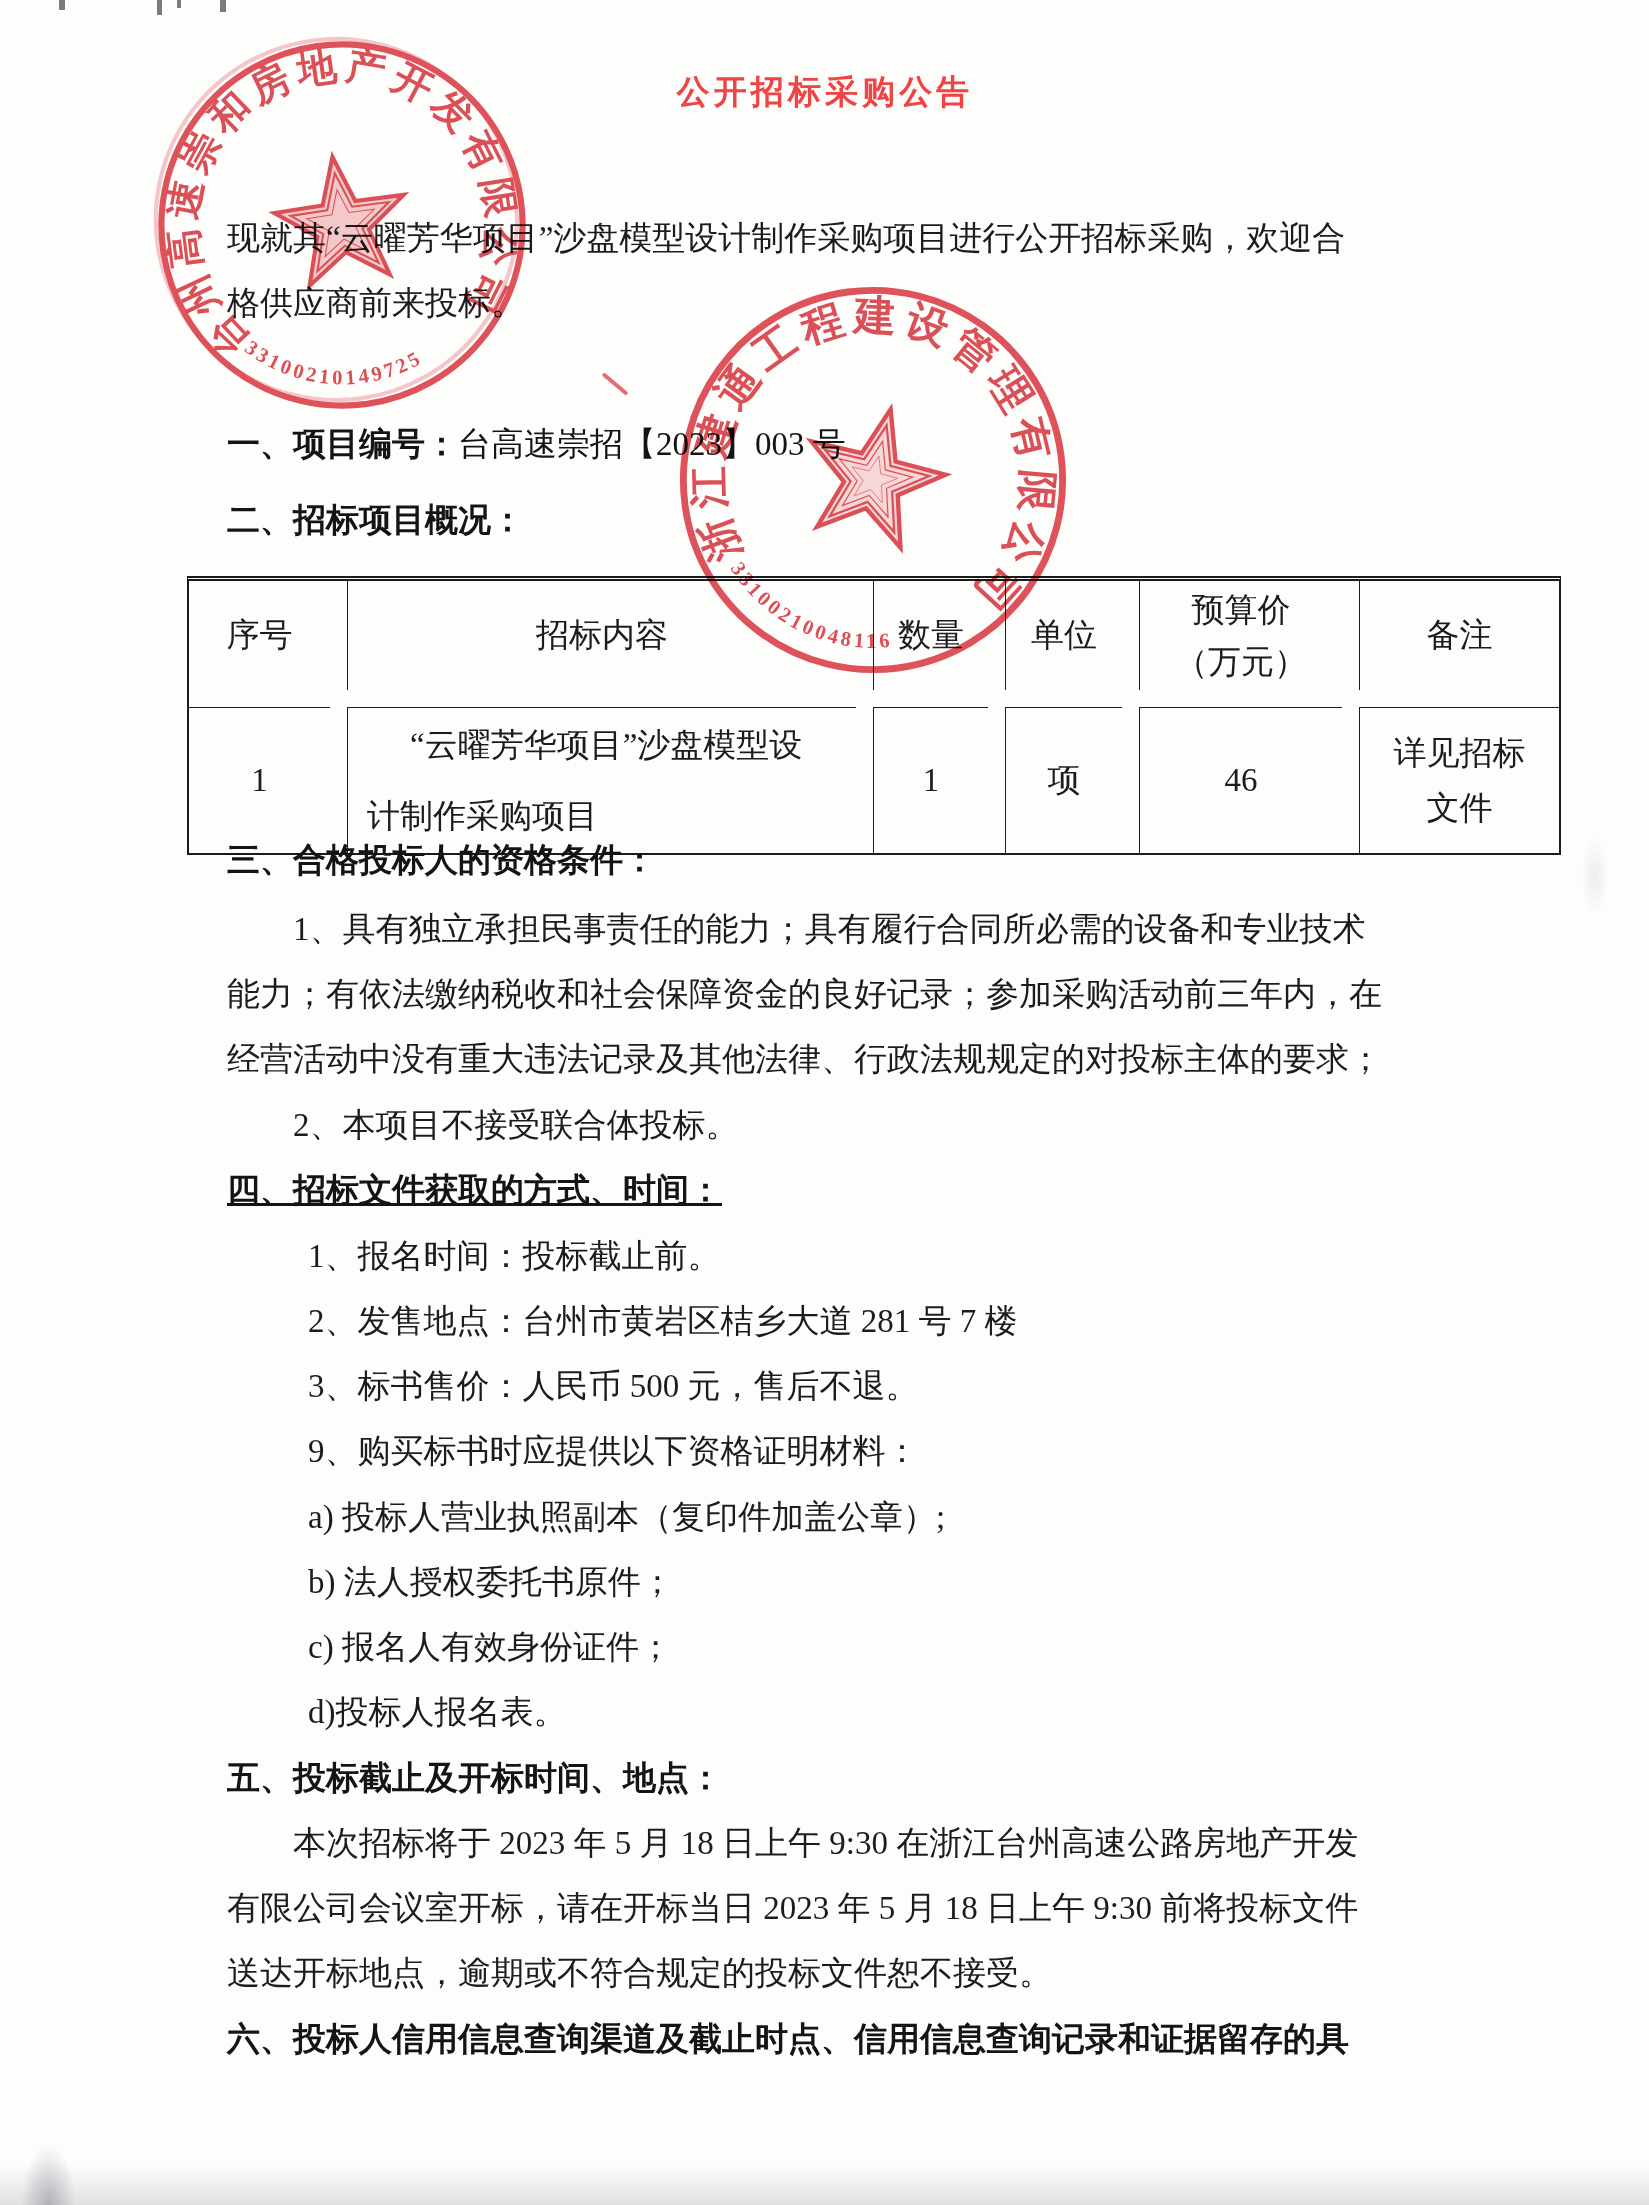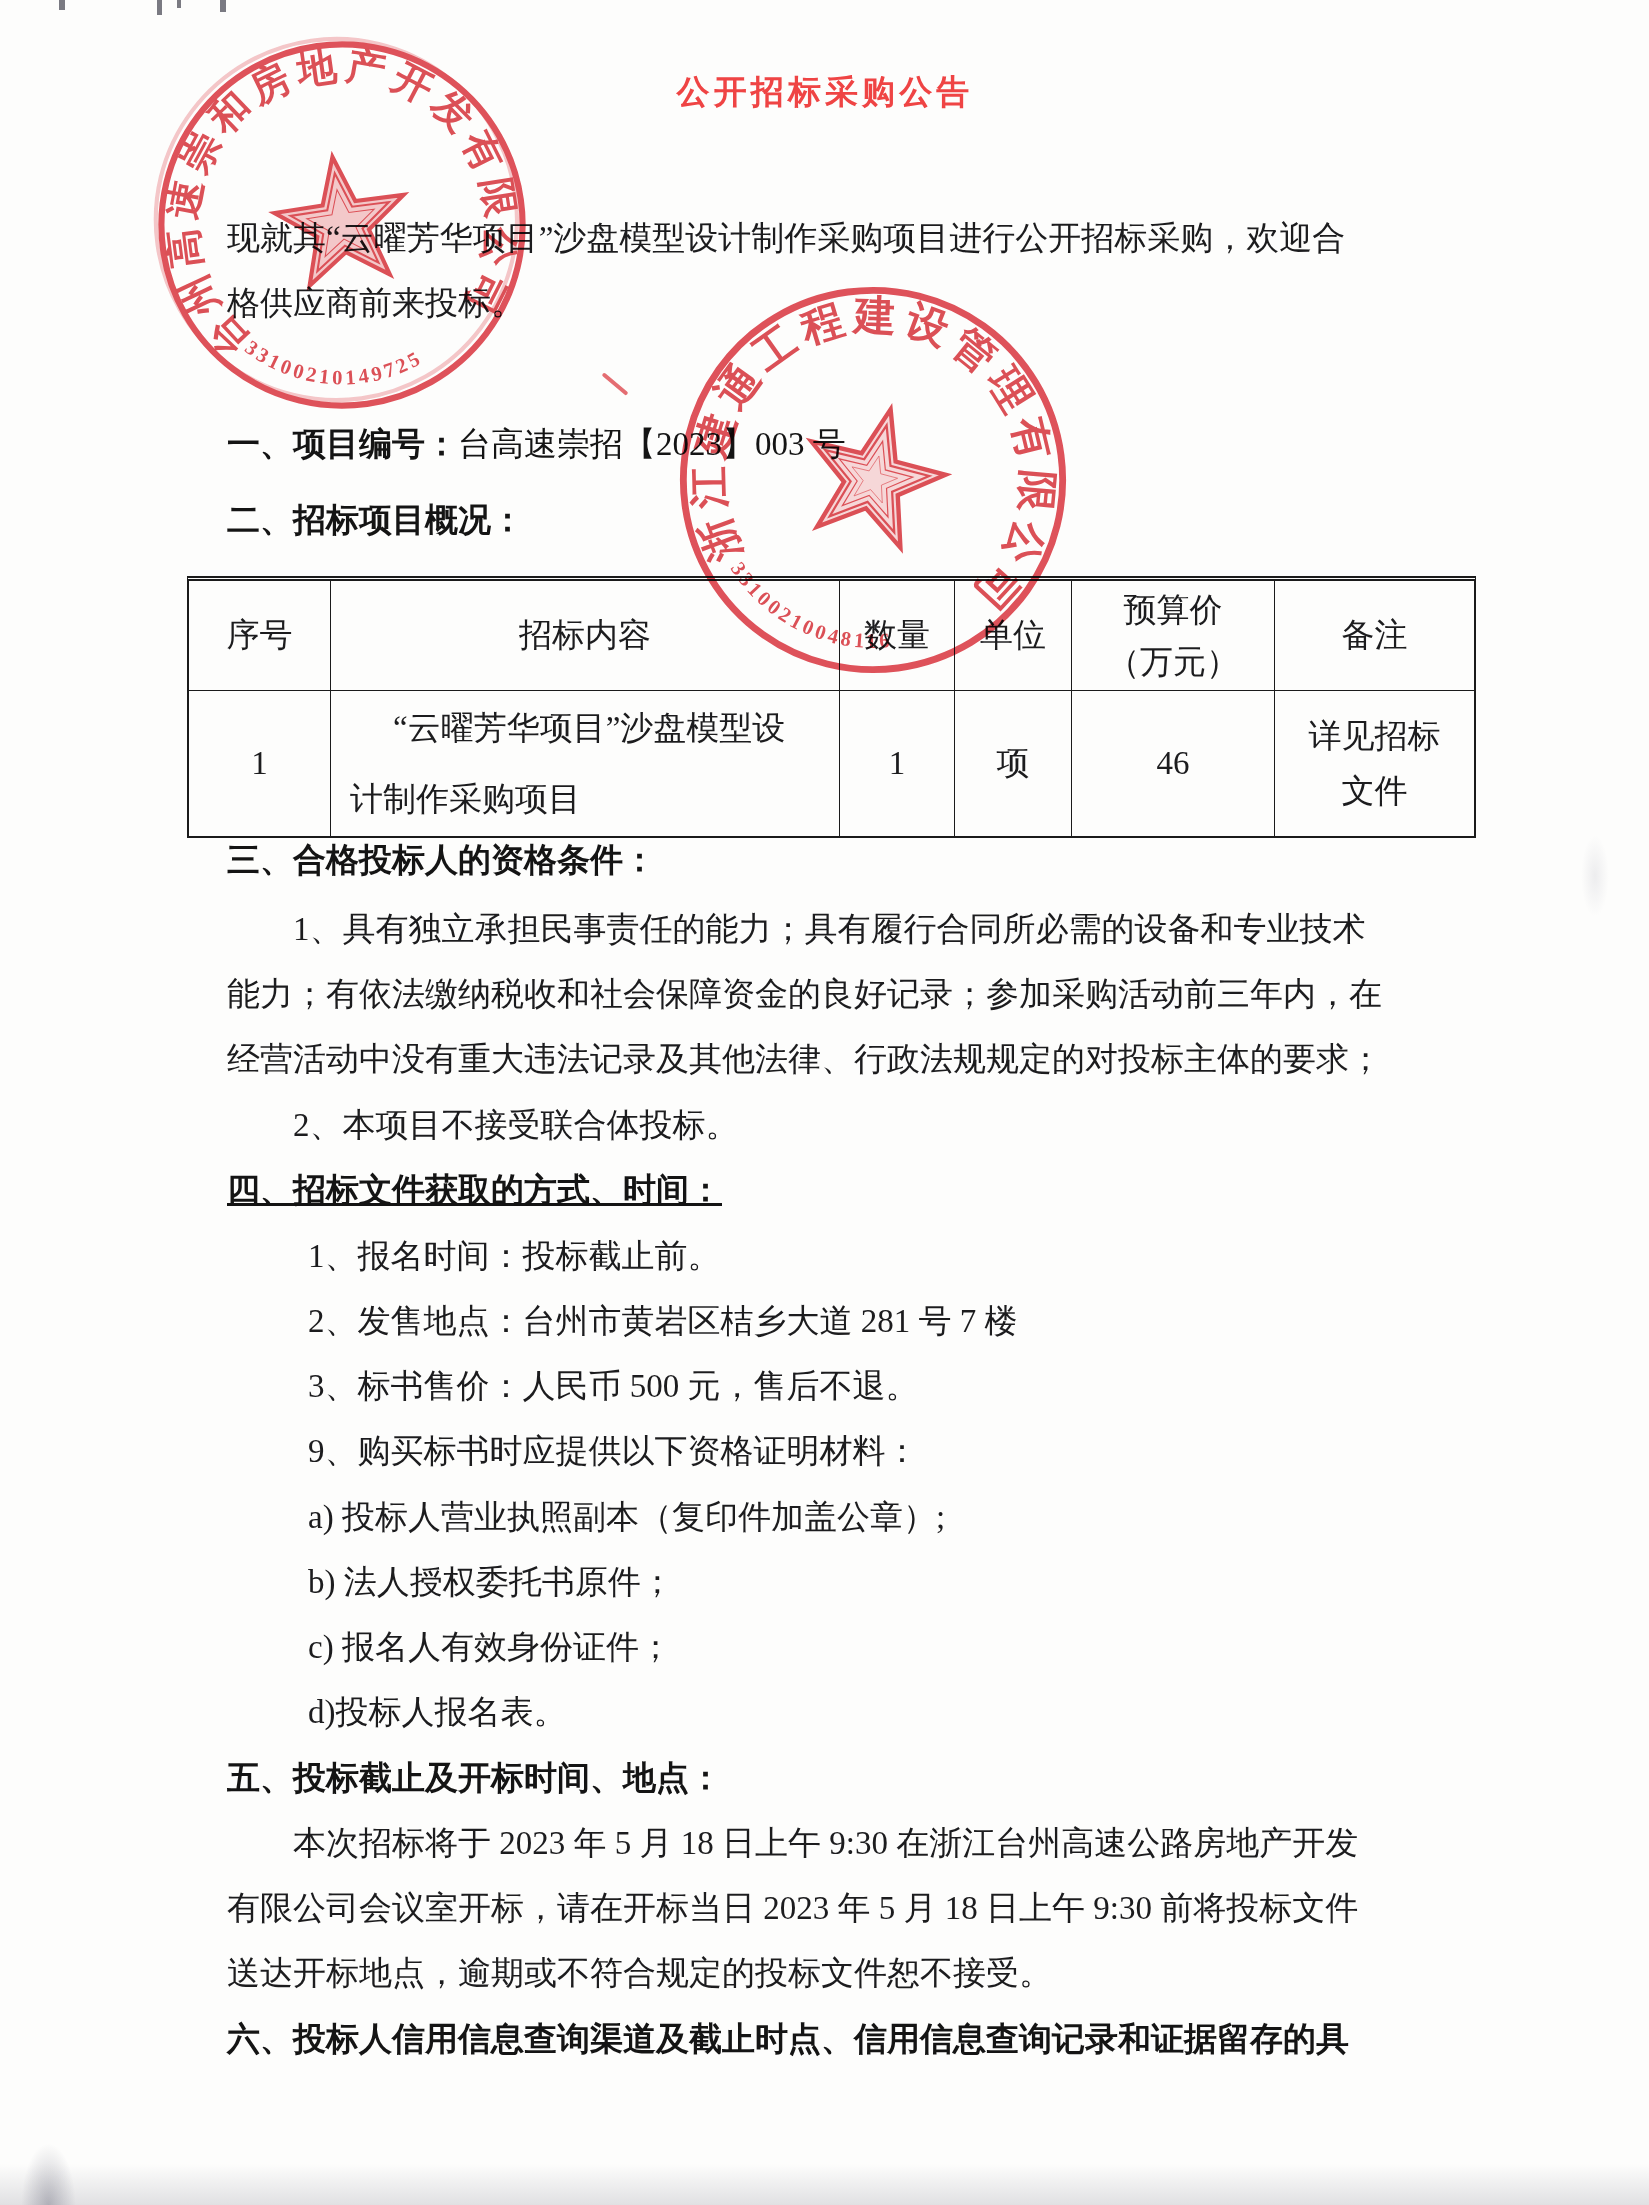--- a/index.html
+++ b/index.html
@@ -32,20 +32,21 @@
   .sec-head .val{font-weight:normal;}
   
   .bid-table{
     position:absolute;left:187px;top:576px;
     display:grid;
     grid-template-columns:141px 509px 115px 117px 203px 200px;
     grid-template-rows:109px 146px;
     border:2.1px solid #1b1b1b;
     border-top:5.5px double #1b1b1b;
     background:transparent;
+    gap:17px;
   }
   .cell{
     border-left:1.7px solid #1b1b1b;
     border-top:1.7px solid #1b1b1b;
     display:flex;flex-direction:column;
     align-items:center;justify-content:center;
     font-size:33px;color:#1c1c1e;text-align:center;
   }
   .cell.first-col{border-left:none;}
   .cell.first-row{border-top:none;}

